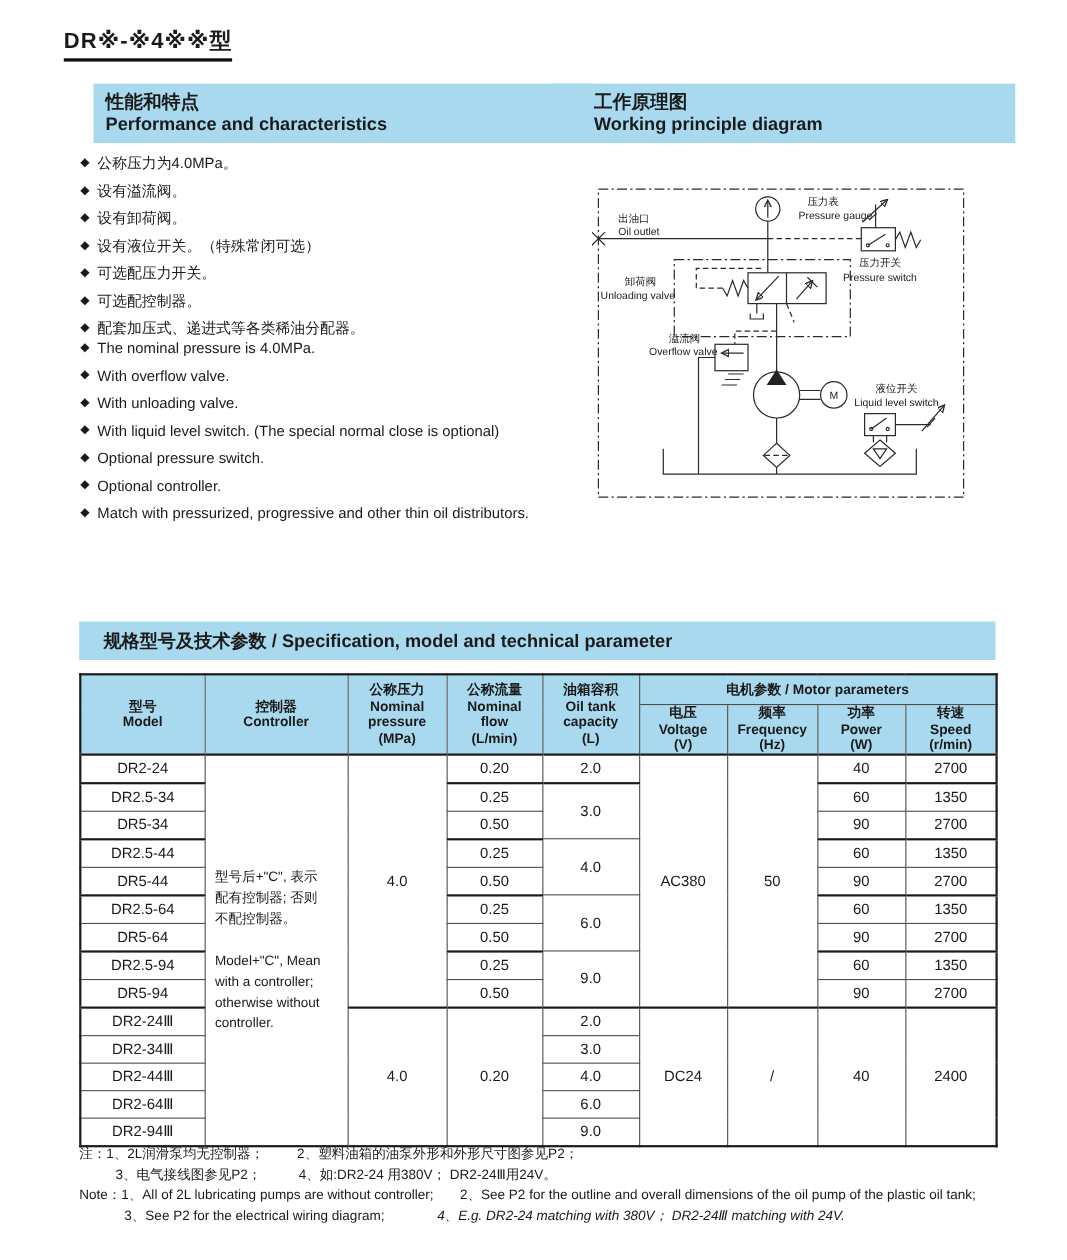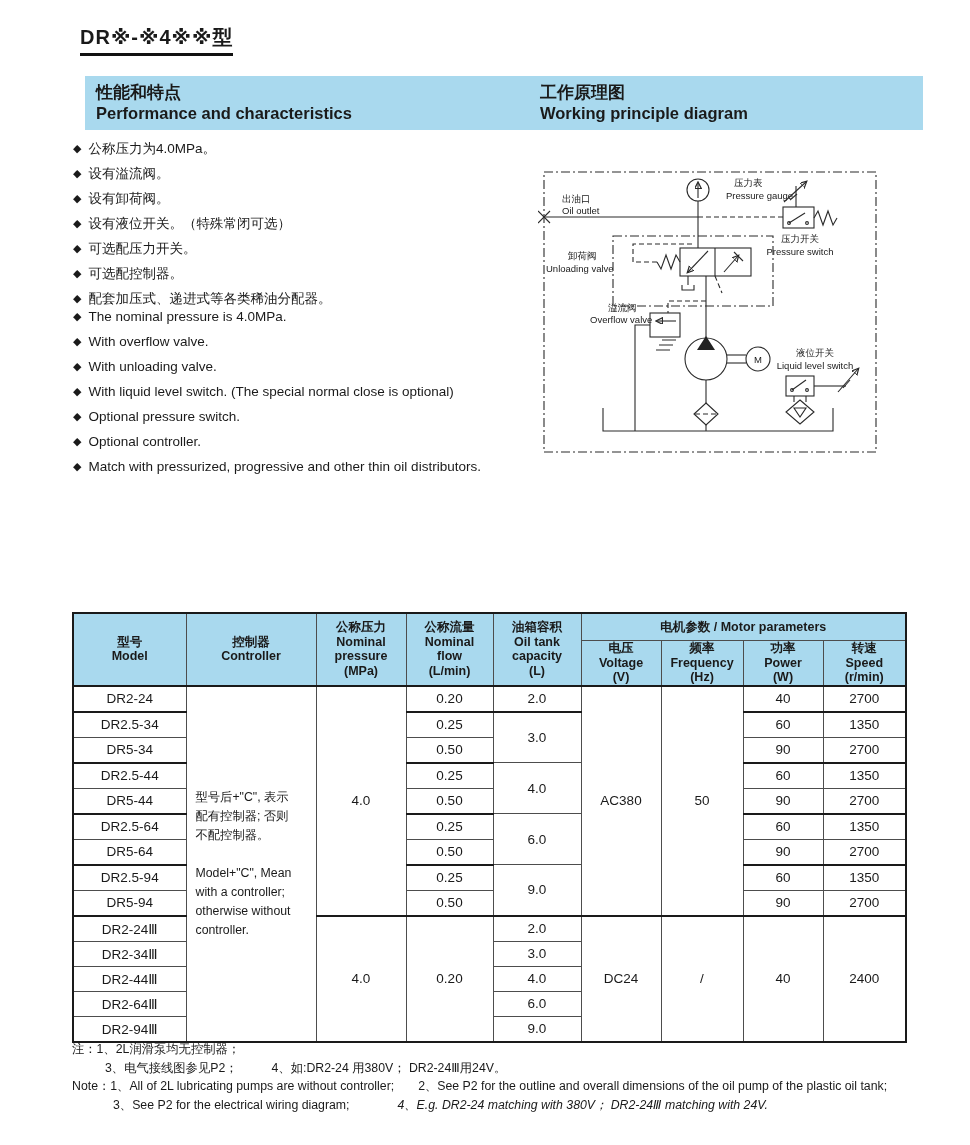--- a/index.html
+++ b/index.html
@@ -1,19 +1,19 @@
 <!DOCTYPE html>
 <html><head>
 <meta charset="utf-8">
 <style>
   html,body { margin:0; padding:0; background:#ffffff; }
   .page { position:relative; width:970px; height:1145px; background:#fff;
           font-family:"Liberation Sans","DejaVu Sans",sans-serif; color:#1a1a1a; overflow:hidden; }
 
-  .title { position:absolute; left:80px; top:24px; margin:0; font-size:20px; font-weight:bold;
+  .title { position:absolute; left:58px; top:24px; margin:0; font-size:20px; font-weight:bold;
            letter-spacing:1px; border-bottom:3px solid #111; padding-bottom:2px; }
 
   .hdr-box { position:absolute; top:76px; height:54px; background:#a9d9ee; box-sizing:border-box;
              display:flex; flex-direction:column; justify-content:center; }
   .hdr-box .cn { font-size:17px; font-weight:bold; line-height:21px; }
   .hdr-box .en { font-size:16.5px; font-weight:bold; line-height:21px; }
   .perf { left:85px; width:451px; padding-left:11px; }
   .work { left:503px; width:420px; padding-left:37px; }
 
   .features { position:absolute; left:73px; margin:0; padding:0; list-style:none; width:470px; }
@@ -236,20 +236,23 @@
     <g>
       <line x1="256" y1="230" x2="256" y2="236"></line>
       <line x1="268" y1="230" x2="268" y2="236"></line>
       <polygon points="262,234 276,246 262,258 248,246"></polygon>
       <polygon points="256,242 268,242 262,251"></polygon>
     </g>
 
     <path d="M65,242 V265 H295 V242"></path>
   </svg>
 
+  <div class="spec-bar">
+    <span>规格型号及技术参数 / Specification, model and technical parameter</span>
+  </div>
 
   <table class="spec-table">
     <colgroup>
       <col style="width:113px">
         <col style="width:130px">
         <col style="width:90px">
         <col style="width:87px">
       <col style="width:88px">
         <col style="width:80px">
         <col style="width:82px">
@@ -407,20 +410,21 @@
       <tr>
         <td>DR2-94Ⅲ</td>
         <td>9.0</td>
       </tr>
     </tbody>
   </table>
 
   <div class="footnotes">
     <div class="fn-row">
       <span>注：1、2L润滑泵均无控制器；</span>
+      <span class="seg-cn1">2、塑料油箱的油泵外形和外形尺寸图参见P2；</span>
     </div>
     <div class="fn-row indent-cn">
       <span>3、电气接线图参见P2；</span>
       <span class="seg-cn2">4、如:DR2-24 用380V；  DR2-24Ⅲ用24V。</span>
     </div>
     <div class="fn-row">
       <span>Note：1、All of 2L lubricating pumps are without controller;</span>
       <span class="seg-en1">2、See P2 for the outline and overall dimensions of the oil pump of the plastic oil tank;</span>
     </div>
     <div class="fn-row indent-en">

